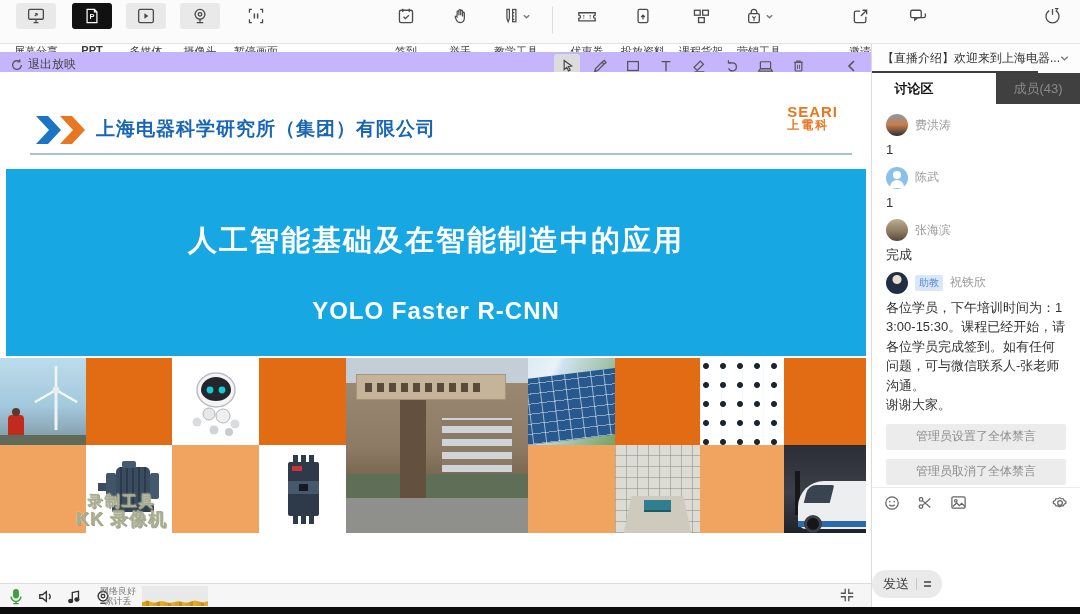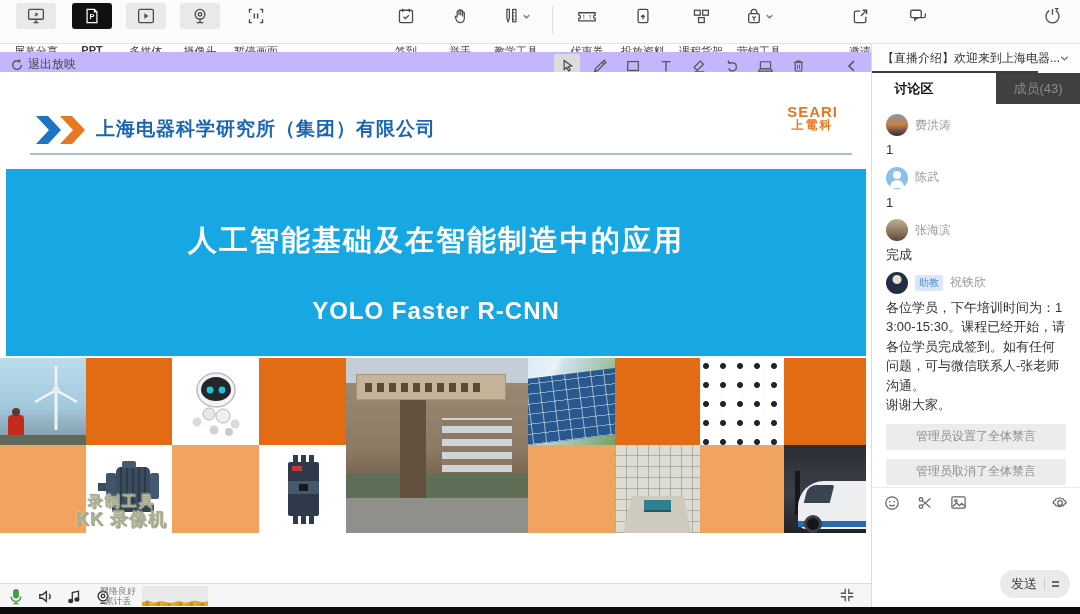--- a/index.html
+++ b/index.html
@@ -24,21 +24,21 @@
   .draw-btn { width:26px; height:23px; display:flex; align-items:center; justify-content:center; border-radius:3px; cursor:pointer; }
   .draw-btn.active { background:#dcdcdc; }
   .draw-gap { width:14px; }
 
   
   .stage { position:absolute; left:0; top:72px; width:871px; height:511px; background:#fff; overflow:hidden; }
 
   .slide-header { position:absolute; left:30px; top:40px; width:812px; height:44px; }
   .chevrons { position:absolute; left:4px; top:2px; }
   .company { position:absolute; left:66px; top:4px; font-size:19px; font-weight:bold; color:var(--company_blue); letter-spacing:1px; white-space:nowrap; }
-  .seari { position:absolute; right:4px; top:-8px; text-align:center; line-height:1; }
+  .seari { position:absolute; right:4px; top:-8px; line-height:1; }
   .seari .l1 { font-size:15px; font-weight:800; color:var(--seari_orange); letter-spacing:1px; }
   .seari .l2 { font-size:12px; font-weight:bold; color:var(--seari_orange); margin-top:0; letter-spacing:2px; }
   .header-rule { position:absolute; left:30px; top:81px; width:822px; height:2px; background:#a9c2d2; }
 
   .banner { position:absolute; left:6px; top:97px; width:860px; height:187px; background:var(--banner); text-align:center; }
   .banner-title { padding-top:52px; font-size:29px; font-weight:bold; color:#fff; letter-spacing:2px; }
   .banner-sub { margin-top:36px; font-size:24px; font-weight:bold; color:#fff; letter-spacing:1px; }
 
   
   .collage { position:absolute; left:0; top:286px; width:866px; height:175px; display:flex; }
@@ -114,21 +114,21 @@
   .av1:after { content:""; position:absolute; left:4px; top:13px; width:14px; height:8px; background:#fff; border-radius:7px 7px 0 0; }
   .av2 { background:linear-gradient(180deg,#bcae94 0%,#8a765c 60%,#54483a 100%); }
   .av3 { background:radial-gradient(circle at 50% 34%,#e8dfcf 0 4px,#222e44 5px); }
   .msg-name { font-size:12px; color:#9a9a9a; }
   .badge { font-size:10px; color:#5a8fd8; background:#d9e7f9; padding:1px 4px; border-radius:2px; }
   .msg-body { margin-top:4px; font-size:13px; color:#333; line-height:1.5; white-space:pre-line; word-break:break-all; }
   .sys-pill { margin:9px 0; height:26px; background:#ececec; color:#8d8d8d; font-size:12px; display:flex; align-items:center; justify-content:center; border-radius:2px; }
   .composer { margin-top:auto; }
   .comp-toolbar { height:30px; border-top:1px solid #ebebeb; display:flex; align-items:center; gap:17px; padding:0 12px; }
   .comp-spacer { height:52px; }
-  .send-row { height:38px; display:flex; justify-content:flex-end; align-items:center; padding:0 10px 8px 0; }
+  .send-row { height:38px; display:flex; align-items:center; padding:0 10px 8px 0; }
   .send-btn { display:inline-flex; align-items:center; background:#eaeaea; border:none; border-radius:15px; padding:5px 11px; cursor:pointer; }
   .send-btn .lbl { font-size:13px; color:#3f3f3f; }
   .send-btn .dv { width:1px; height:12px; background:#c8c8c8; margin:0 7px; }
   .send-btn .eq { display:inline-block; width:7px; height:2px; background:#6a6a6a; box-shadow:0 4px 0 #6a6a6a; margin-top:-4px; }
 
   .bottombar { position:absolute; left:0; top:607px; width:1080px; height:7px; background:#0c0c0c; }
 </style>
 </head>
 <body>
 

